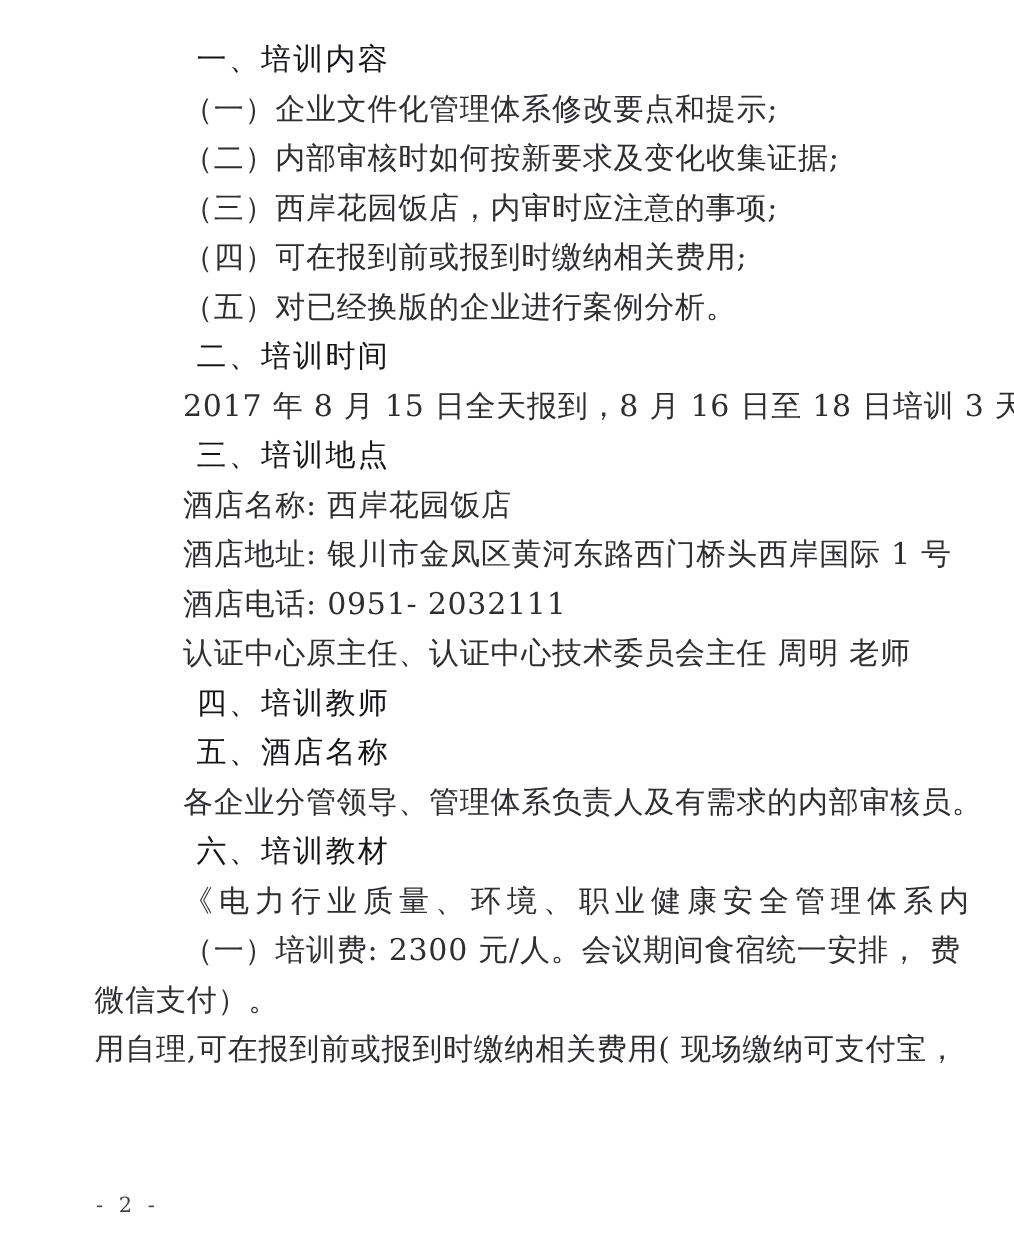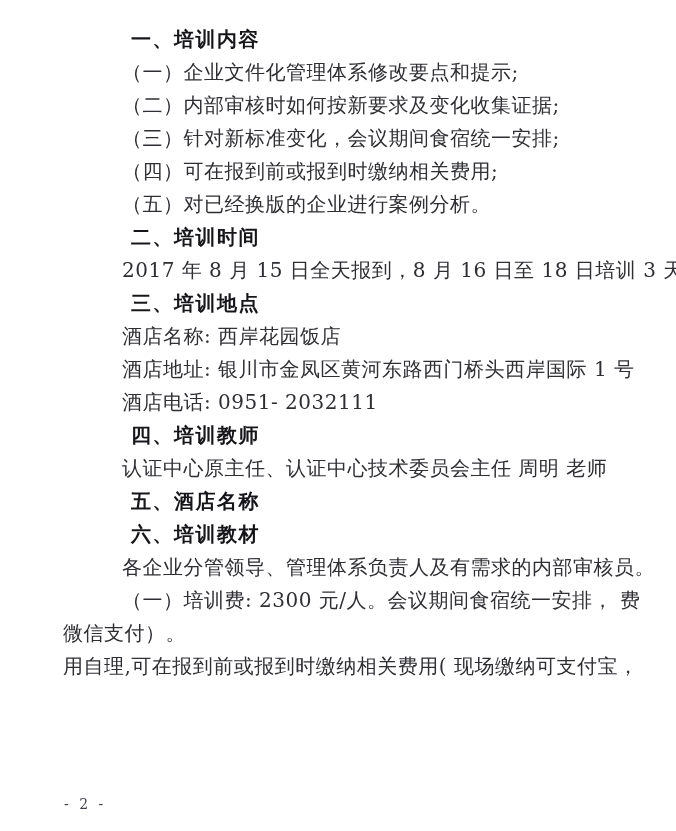--- a/index.html
+++ b/index.html
@@ -24,21 +24,21 @@
     font-size: 20px;
     line-height: 33px;
     letter-spacing: 0.5px;
   }
   .line {
     height: 33px;
     white-space: pre;
     overflow: visible;
   }
   .line.heading {
-    font-weight: bold;
+    font-weight: normal;
     color: #16161a;
     text-indent: 68px;
     letter-spacing: 1.5px;
   }
   .line.indent {
     text-indent: 59px;
   }
   .line.spread {
     letter-spacing: 4px;
   }
@@ -54,32 +54,33 @@
   }
 </style>
 </head>
 <body>
 
 <main class="page">
   <section class="text-block" id="doc-body">
       <div class="line heading">一、培训内容</div>
       <div class="line indent">（一）企业文件化管理体系修改要点和提示;</div>
       <div class="line indent">（二）内部审核时如何按新要求及变化收集证据;</div>
-      <div class="line indent">（三）针对新标准变化，会议期间食宿统一安排;</div>
+      <div class="line indent">（三）西岸花园饭店，内审时应注意的事项;</div>
       <div class="line indent">（四）可在报到前或报到时缴纳相关费用;</div>
       <div class="line indent">（五）对已经换版的企业进行案例分析。</div>
       <div class="line heading">二、培训时间</div>
       <div class="line indent">2017 年 8 月 15 日全天报到，8 月 16 日至 18 日培训 3 天。</div>
       <div class="line heading">三、培训地点</div>
       <div class="line indent">酒店名称: 西岸花园饭店</div>
       <div class="line indent">酒店地址: 银川市金凤区黄河东路西门桥头西岸国际 1 号</div>
       <div class="line indent">酒店电话: 0951- 2032111</div>
+      <div class="line indent">认证中心原主任、认证中心技术委员会主任 周明 老师</div>
       <div class="line heading">四、培训教师</div>
-      <div class="line indent">认证中心原主任、认证中心技术委员会主任 周明 老师</div>
       <div class="line heading">五、酒店名称</div>
+      <div class="line indent">各企业分管领导、管理体系负责人及有需求的内部审核员。</div>
       <div class="line heading">六、培训教材</div>
-      <div class="line indent">各企业分管领导、管理体系负责人及有需求的内部审核员。</div>
+      <div class="line indent spread">《电力行业质量、环境、职业健康安全管理体系内</div>
       <div class="line indent">（一）培训费: 2300 元/人。会议期间食宿统一安排， 费</div>
       <div class="line">微信支付）。</div>
       <div class="line">用自理,可在报到前或报到时缴纳相关费用( 现场缴纳可支付宝，</div>
     </section>
   <div class="page-number">- 2 -</div>
 </main>
 
 </body></html>

